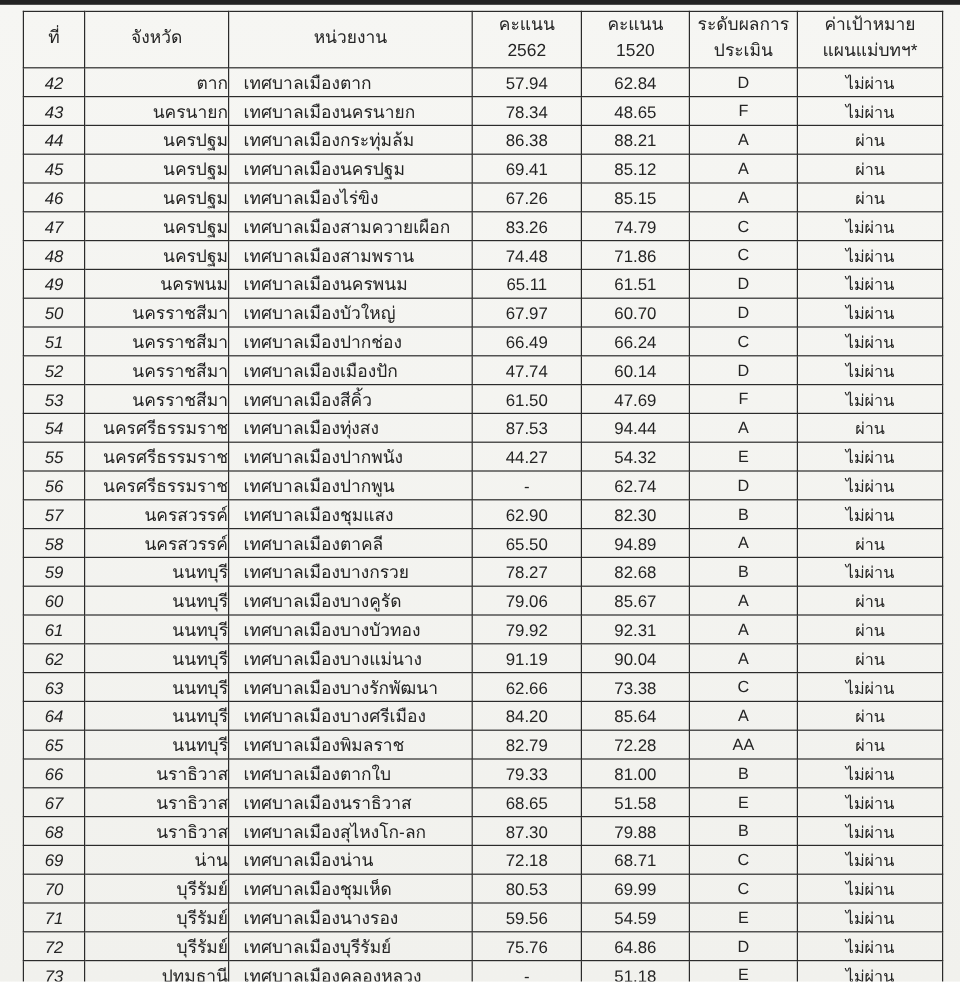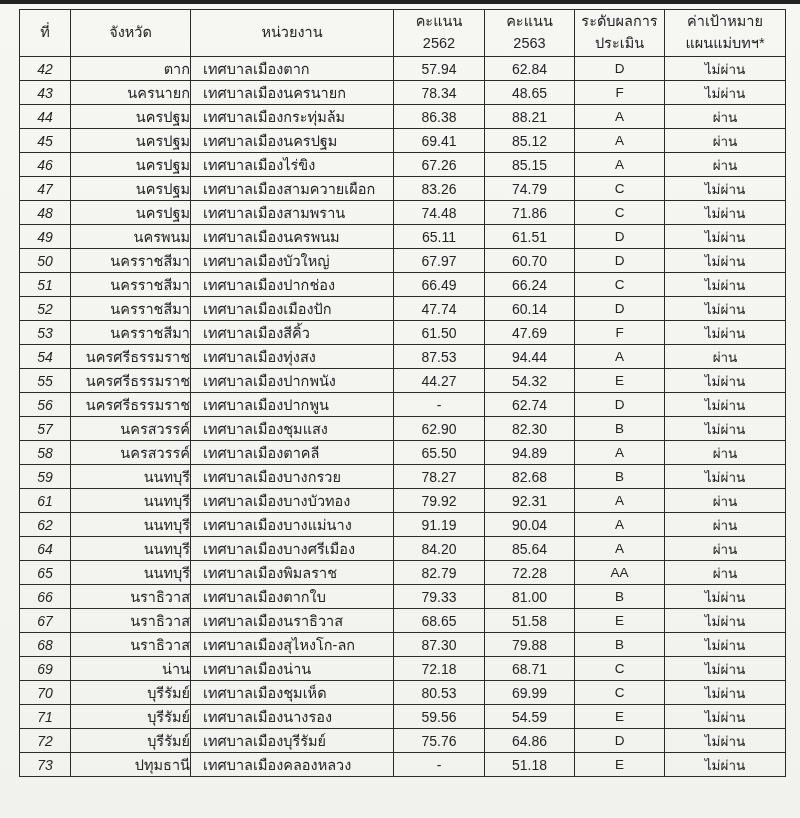--- a/index.html
+++ b/index.html
@@ -81,21 +81,21 @@
       </th>
       <th>
         <span>หน่วยงาน</span>
       </th>
       <th>
         <div>คะแนน</div>
         <div>2562</div>
       </th>
       <th>
         <div>คะแนน</div>
-        <div>2563</div>
+        <div>1520</div>
       </th>
       <th>
         <div>ระดับผลการ</div>
         <div>ประเมิน</div>
       </th>
       <th>
         <div>ค่าเป้าหมาย</div>
         <div>แผนแม่บทฯ*</div>
       </th>
     </tr>
@@ -257,36 +257,54 @@
       <tr>
         <td class="c0">59</td>
         <td class="c1">นนทบุรี</td>
         <td class="c2">เทศบาลเมืองบางกรวย</td>
         <td class="c3">78.27</td>
         <td class="c4">82.68</td>
         <td class="c5">B</td>
         <td class="c6">ไม่ผ่าน</td>
       </tr>
       <tr>
+        <td class="c0">60</td>
+        <td class="c1">นนทบุรี</td>
+        <td class="c2">เทศบาลเมืองบางคูรัด</td>
+        <td class="c3">79.06</td>
+        <td class="c4">85.67</td>
+        <td class="c5">A</td>
+        <td class="c6">ผ่าน</td>
+      </tr>
+      <tr>
         <td class="c0">61</td>
         <td class="c1">นนทบุรี</td>
         <td class="c2">เทศบาลเมืองบางบัวทอง</td>
         <td class="c3">79.92</td>
         <td class="c4">92.31</td>
         <td class="c5">A</td>
         <td class="c6">ผ่าน</td>
       </tr>
       <tr>
         <td class="c0">62</td>
         <td class="c1">นนทบุรี</td>
         <td class="c2">เทศบาลเมืองบางแม่นาง</td>
         <td class="c3">91.19</td>
         <td class="c4">90.04</td>
         <td class="c5">A</td>
         <td class="c6">ผ่าน</td>
+      </tr>
+      <tr>
+        <td class="c0">63</td>
+        <td class="c1">นนทบุรี</td>
+        <td class="c2">เทศบาลเมืองบางรักพัฒนา</td>
+        <td class="c3">62.66</td>
+        <td class="c4">73.38</td>
+        <td class="c5">C</td>
+        <td class="c6">ไม่ผ่าน</td>
       </tr>
       <tr>
         <td class="c0">64</td>
         <td class="c1">นนทบุรี</td>
         <td class="c2">เทศบาลเมืองบางศรีเมือง</td>
         <td class="c3">84.20</td>
         <td class="c4">85.64</td>
         <td class="c5">A</td>
         <td class="c6">ผ่าน</td>
       </tr>

